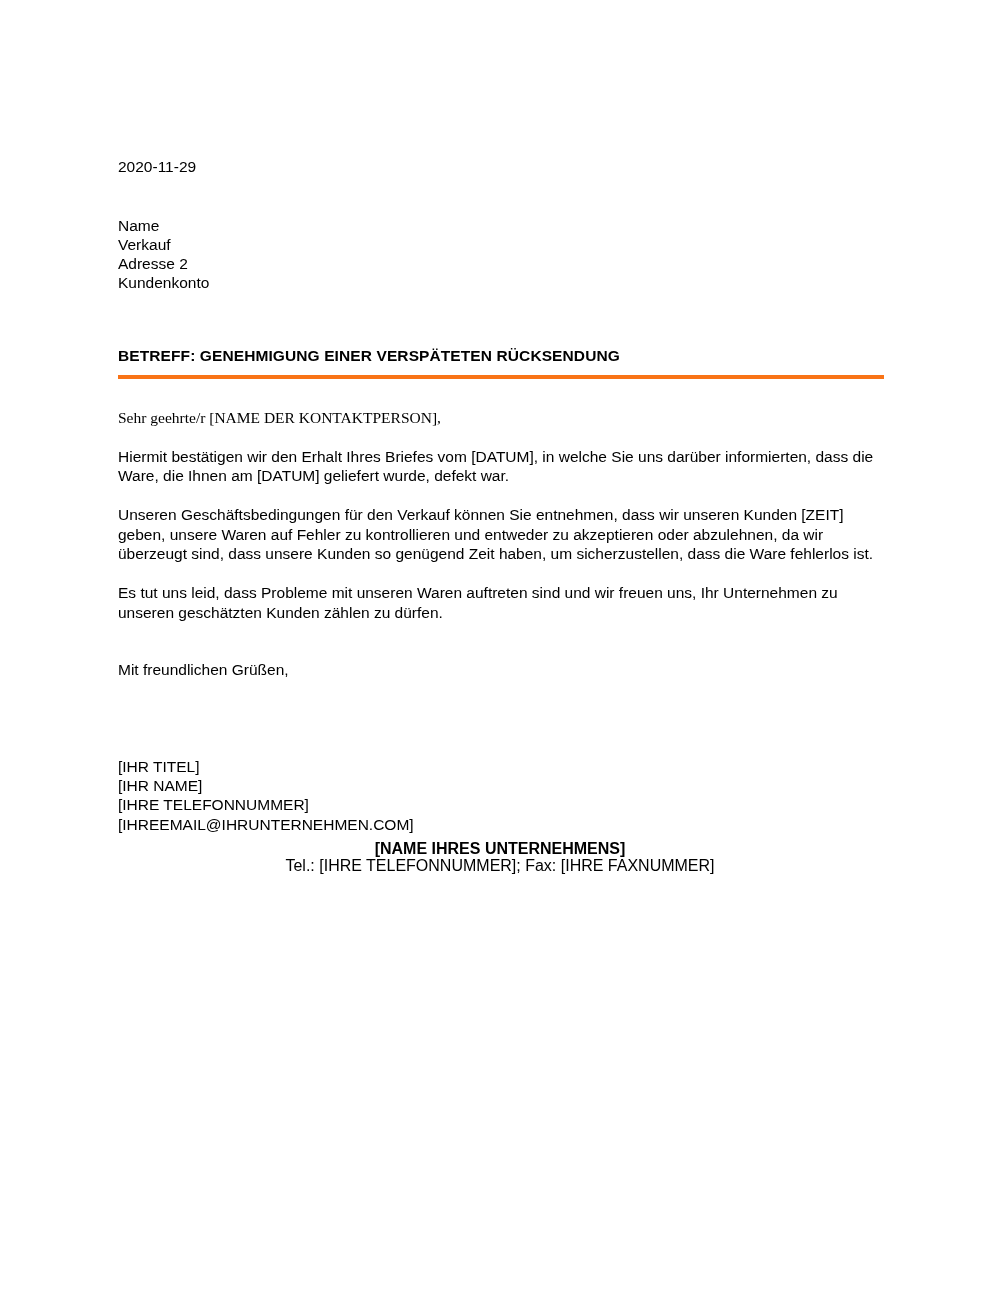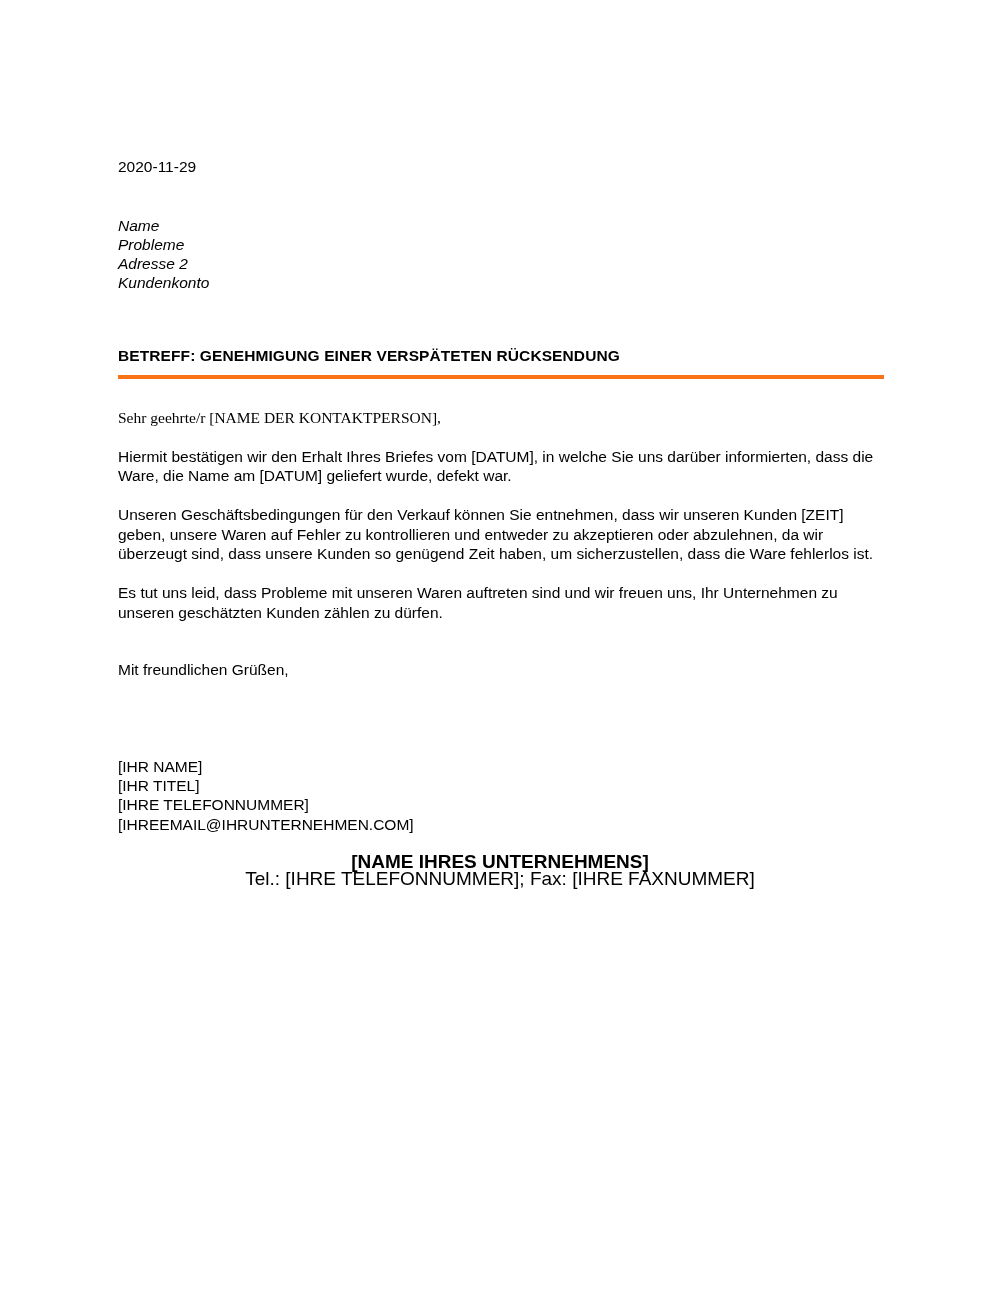--- a/index.html
+++ b/index.html
@@ -21,21 +21,20 @@
     overflow: hidden;
   }
   .date {
     margin: 0 0 39px 0;
   }
   .recipient {
     margin: 0 0 53px 0;
   }
   .recipient div {
     line-height: 19.3px;
-    font-style: italic;
   }
   .subject {
     font-weight: bold;
     font-size: 15.5px;
     padding-bottom: 10px;
     border-bottom: 4px solid #f97316;
     margin: 0 0 29px 0;
     letter-spacing: 0.1px;
   }
   .salutation {
@@ -51,56 +50,56 @@
   .signature {
     margin: 77px 0 0 0;
   }
   .signature div {
     line-height: 19.3px;
   }
   .footer {
     position: absolute;
     left: 0;
     right: 0;
-    bottom: 55px;
+    bottom: 68px;
     text-align: center;
-    font-size: 19px;
+    font-size: 16px;
     line-height: 17px;
   }
   .footer .company {
     font-weight: bold;
   }
 </style>
 </head>
 <body>
 
 <div class="page">
 
   <div class="date">2020-11-29</div>
 
   <div class="recipient">
     <div>Name</div>
-    <div>Probleme</div>
+    <div>Verkauf</div>
     <div>Adresse 2</div>
     <div>Kundenkonto</div>
   </div>
 
   <div class="subject">BETREFF: GENEHMIGUNG EINER VERSPÄTETEN RÜCKSENDUNG</div>
 
   <div class="salutation">Sehr geehrte/r [NAME DER KONTAKTPERSON],</div>
 
-  <p class="para">Hiermit bestätigen wir den Erhalt Ihres Briefes vom [DATUM], in welche Sie uns darüber informierten, dass die Ware, die Name am [DATUM] geliefert wurde, defekt war.</p>
+  <p class="para">Hiermit bestätigen wir den Erhalt Ihres Briefes vom [DATUM], in welche Sie uns darüber informierten, dass die Ware, die Ihnen am [DATUM] geliefert wurde, defekt war.</p>
   <p class="para">Unseren Geschäftsbedingungen für den Verkauf können Sie entnehmen, dass wir unseren Kunden [ZEIT] geben, unsere Waren auf Fehler zu kontrollieren und entweder zu akzeptieren oder abzulehnen, da wir überzeugt sind, dass unsere Kunden so genügend Zeit haben, um sicherzustellen, dass die Ware fehlerlos ist.</p>
   <p class="para">Es tut uns leid, dass Probleme mit unseren Waren auftreten sind und wir freuen uns, Ihr Unternehmen zu unseren geschätzten Kunden zählen zu dürfen.</p>
 
   <div class="closing">Mit freundlichen Grüßen,</div>
 
   <div class="signature">
+    <div>[IHR TITEL]</div>
     <div>[IHR NAME]</div>
-    <div>[IHR TITEL]</div>
     <div>[IHRE TELEFONNUMMER]</div>
     <div>[IHREEMAIL@IHRUNTERNEHMEN.COM]</div>
   </div>
 
   <div class="footer">
     <div class="company">[NAME IHRES UNTERNEHMENS]</div>
     <div>Tel.: [IHRE TELEFONNUMMER]; Fax: [IHRE FAXNUMMER]</div>
   </div>
 
 </div>

